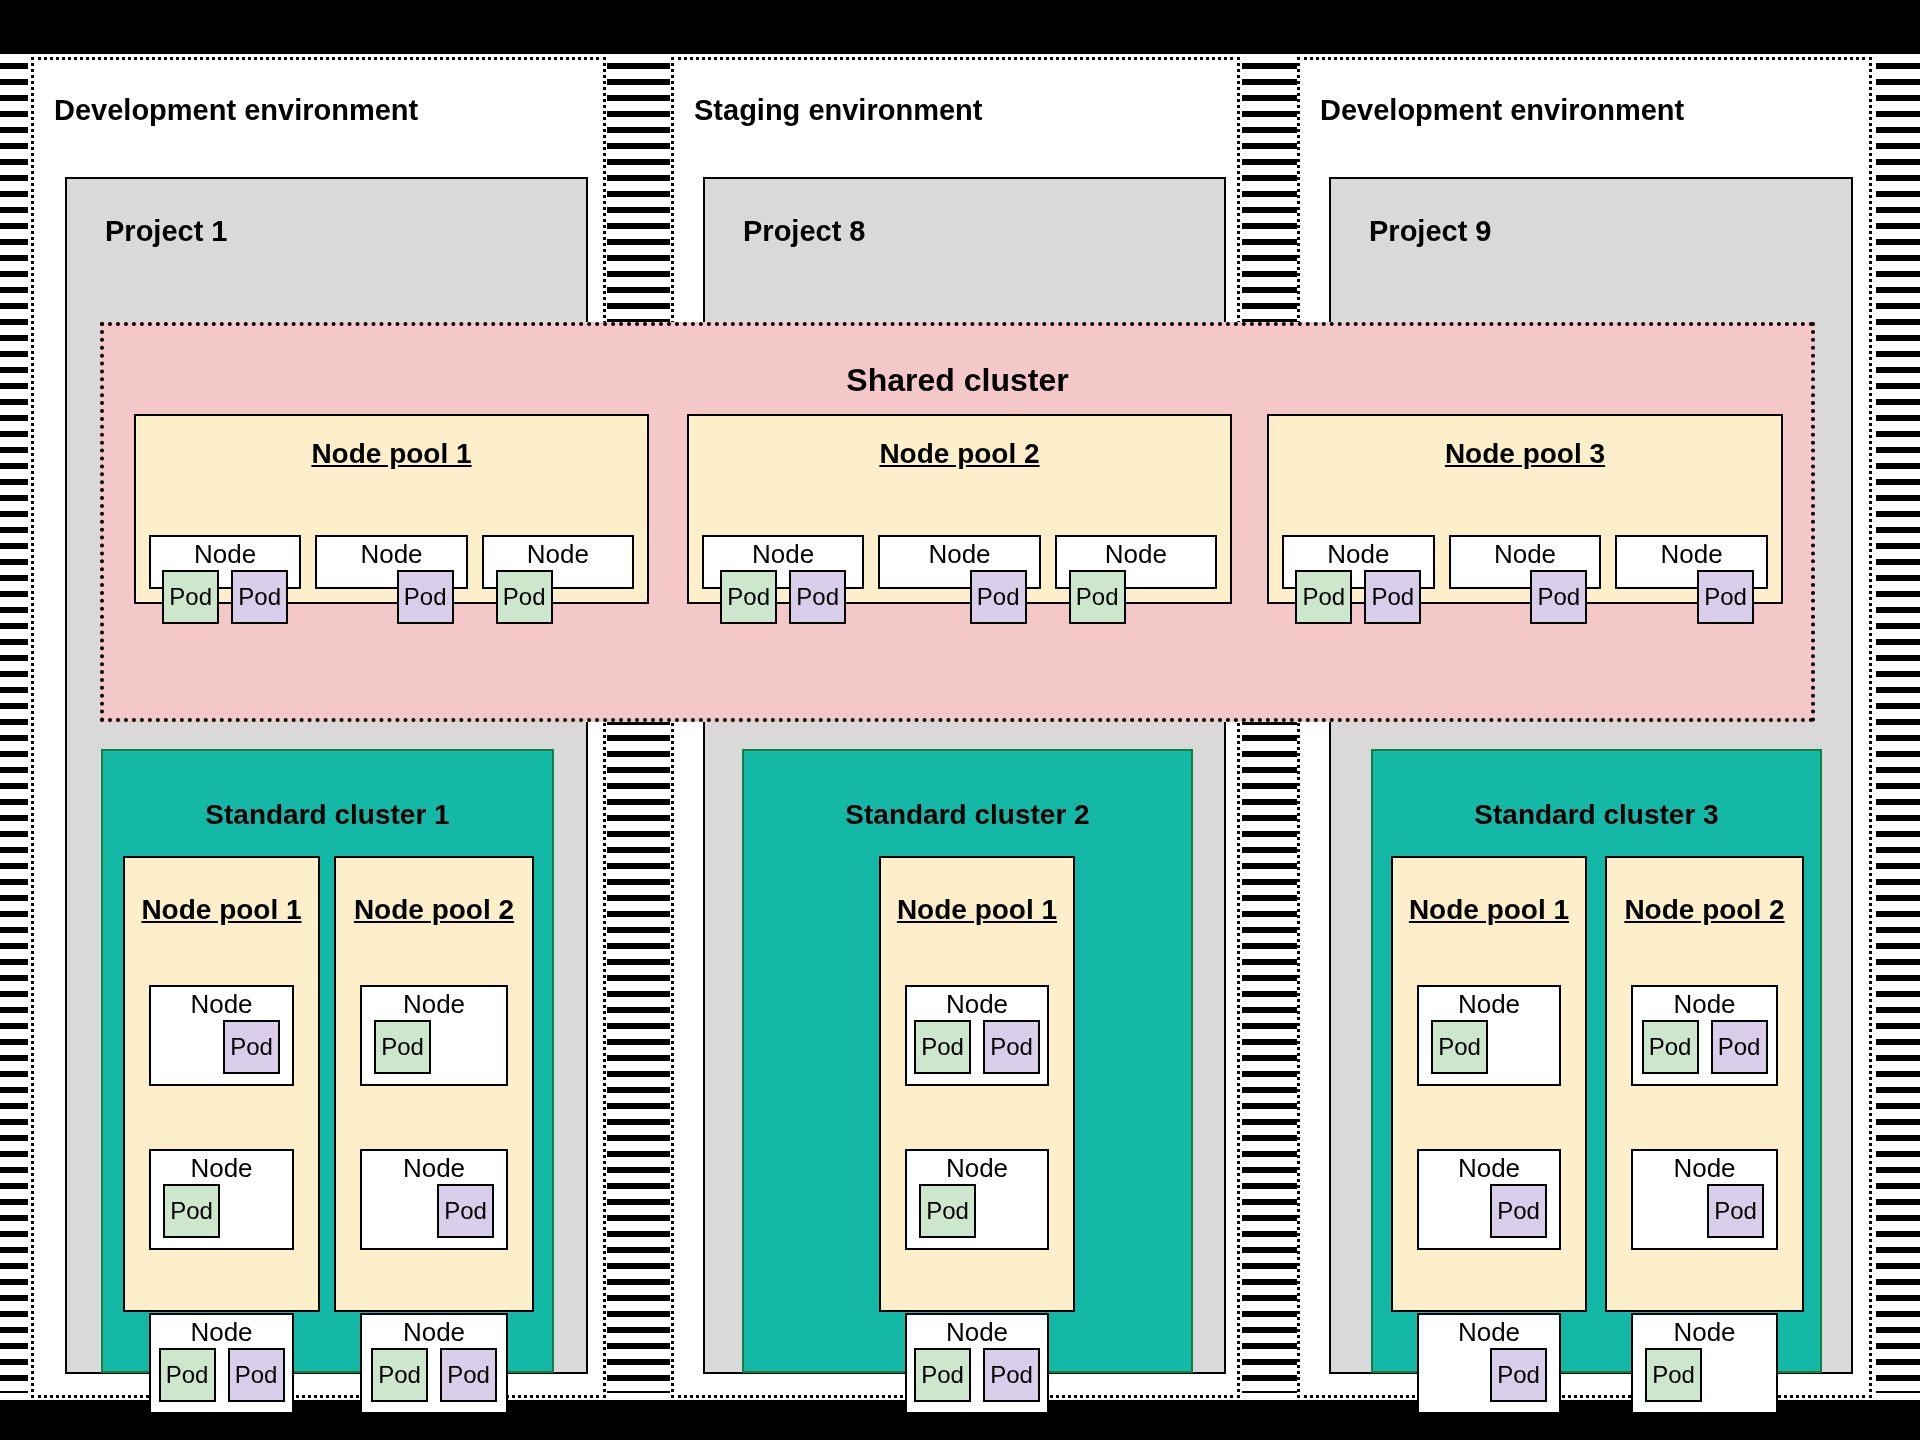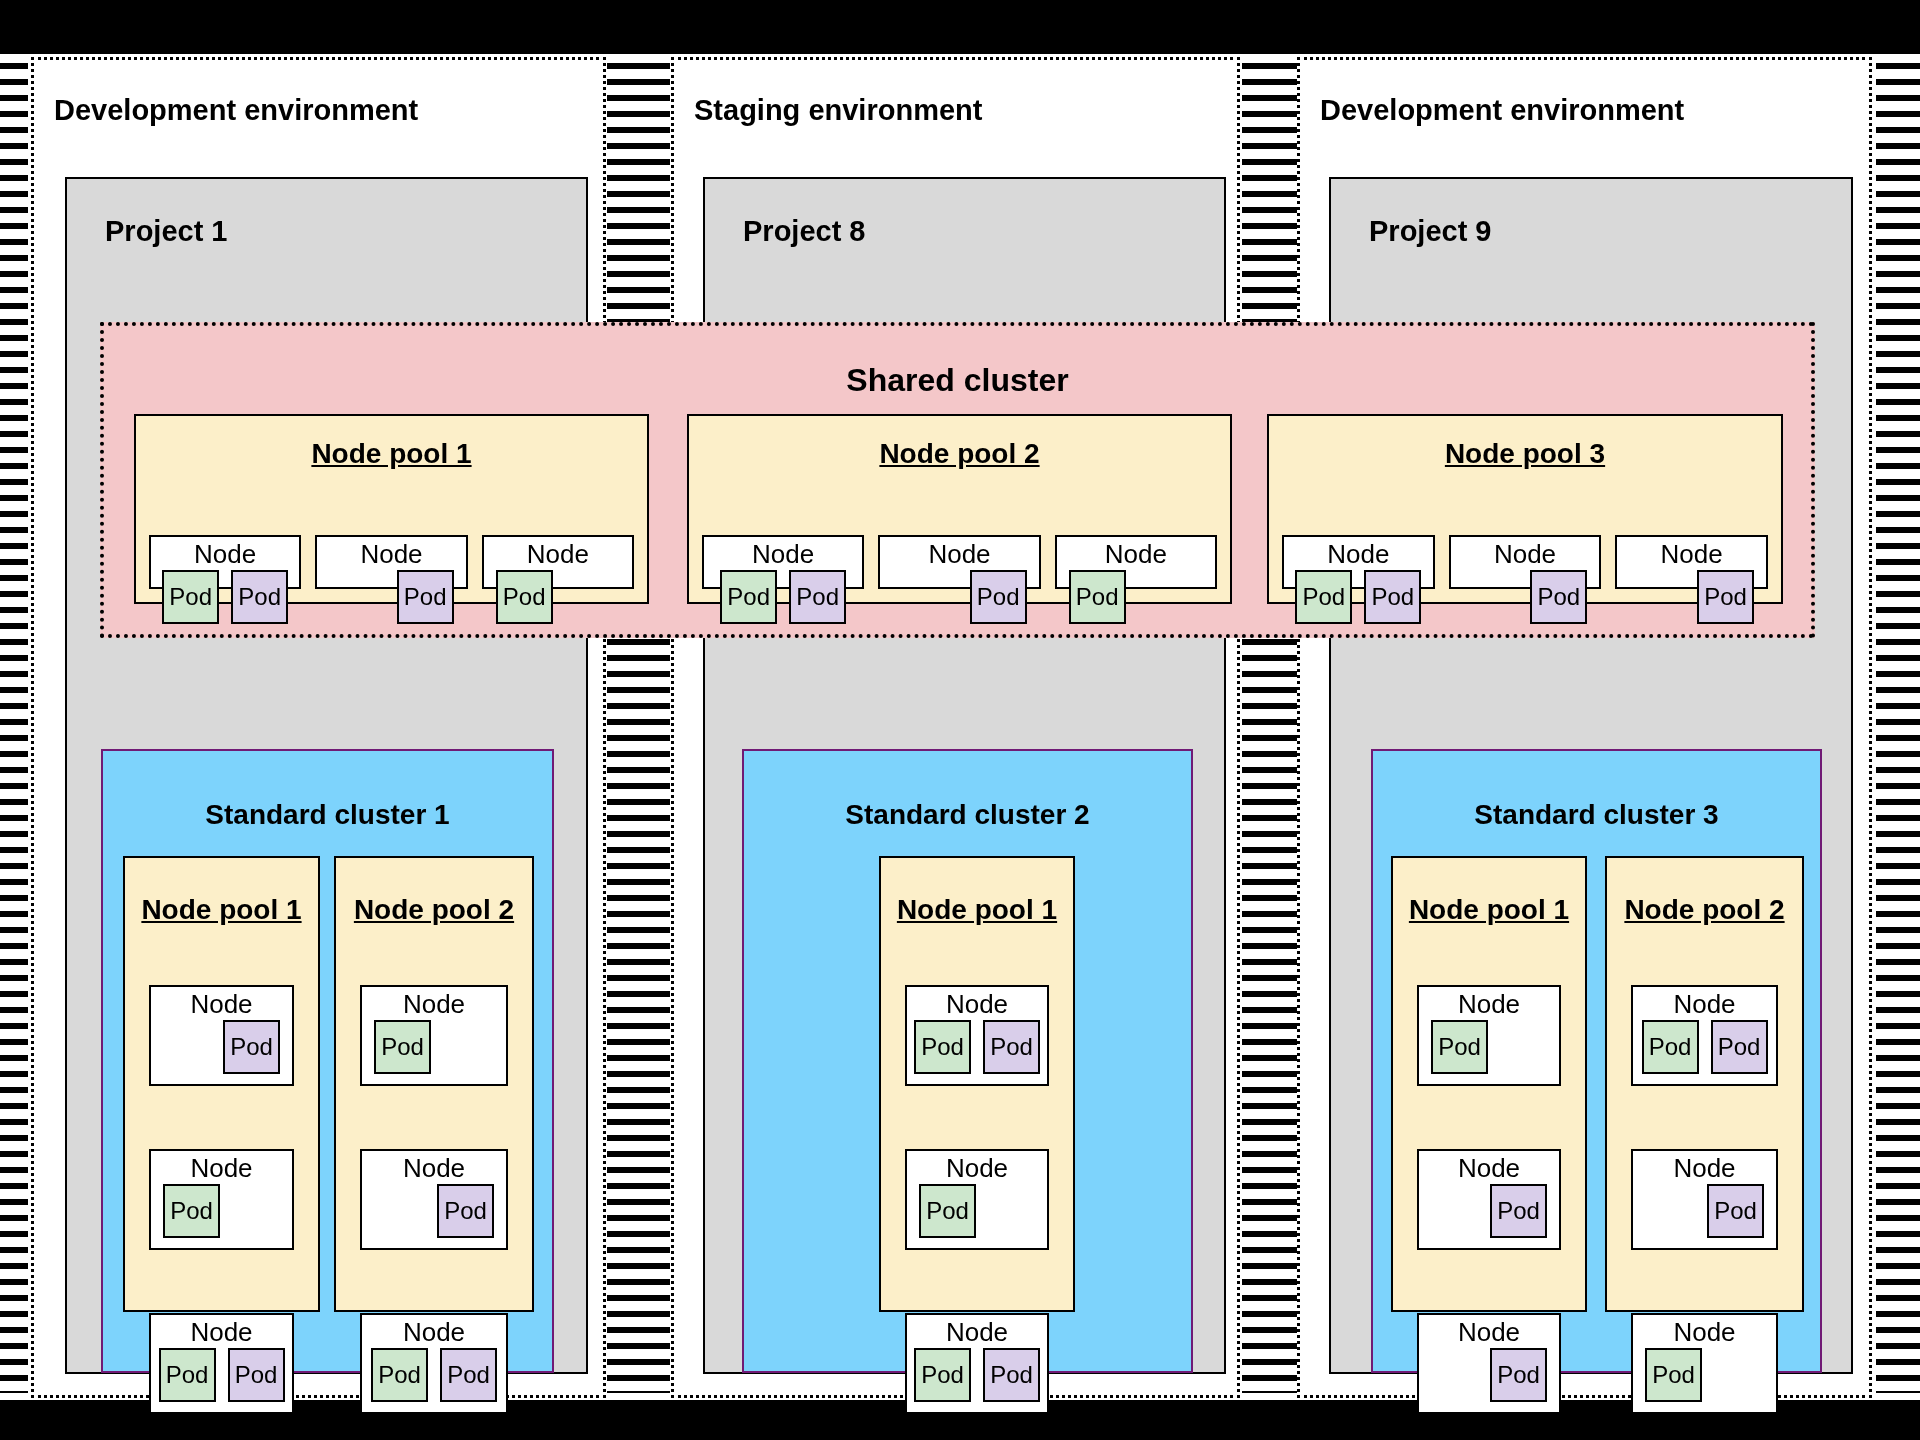--- a/index.html
+++ b/index.html
@@ -25,21 +25,21 @@
   .env-title { position: absolute; left: 20px; top: 34px; font-size: 29px; font-weight: bold; white-space: nowrap; }
 
   
   .project { position: absolute; top: 117px; height: 1197px; background: #D9D9D9; border: 2px solid #000; }
   #env-0 .project { left: 31px; width: 523px; }
   #env-1 .project { left: 29px; width: 523px; }
   #env-2 .project { left: 29px; width: 524px; }
   .project-title { position: absolute; left: 38px; top: 36px; font-size: 29px; font-weight: bold; }
 
   
-  .cluster { position: absolute; top: 570px; height: 624px; background: #7dd3fc; border: 2px solid #701a75; }
+  .cluster { position: absolute; top: 570px; height: 624px; background: #14b8a6; border: 2px solid #15803d; }
   #cluster-0 { left: 34px; width: 453px; }
   #cluster-1 { left: 37px; width: 451px; }
   #cluster-2 { left: 40px; width: 451px; }
   .cluster-title { position: absolute; left: 0; right: 0; top: 48px; text-align: center; font-size: 28px; font-weight: bold; }
 
   
   .np { position: absolute; background: #FCEFC9; border: 2px solid #000; }
   .np-title { position: absolute; left: 0; right: 0; text-align: center; font-size: 28px; font-weight: bold; text-decoration: underline; }
 
   
@@ -47,21 +47,21 @@
   .sc-np .np-title { top: 36px; }
   #cluster-0 .sc-np.first  { left: 20px;  width: 197px; }
   #cluster-0 .sc-np.second { left: 231px; width: 200px; }
   #cluster-1 .sc-np.first  { left: 135px; width: 196px; }
   #cluster-2 .sc-np.first  { left: 18px;  width: 196px; }
   #cluster-2 .sc-np.second { left: 232px; width: 199px; }
   .sc-nodes { position: absolute; left: 24px; right: 24px; top: 83px; display: flex; flex-direction: column; gap: 19px; }
   .sc-nodes .node { height: 101px; }
 
   
-  .shared { position: absolute; left: 100px; top: 322px; width: 1715px; height: 316px;
+  .shared { position: absolute; left: 100px; top: 322px; width: 1715px; height: 400px;
             background: #F4C7C9; border: 4px dotted #000; z-index: 6; }
   .shared-title { position: absolute; left: 0; right: 0; top: 36px; text-align: center; font-size: 32px; font-weight: bold; }
   .shared-np { top: 88px; height: 190px; }
   .shared-np .np-title { top: 22px; }
   #shared-np-0 { left: 30px;   width: 515px; }
   #shared-np-1 { left: 583px;  width: 545px; }
   #shared-np-2 { left: 1163px; width: 516px; }
   .shared-nodes { position: absolute; left: 13px; right: 13px; top: 75px; bottom: 13px; display: flex; gap: 14px; }
   .shared-nodes .node { flex: 1; }
 

